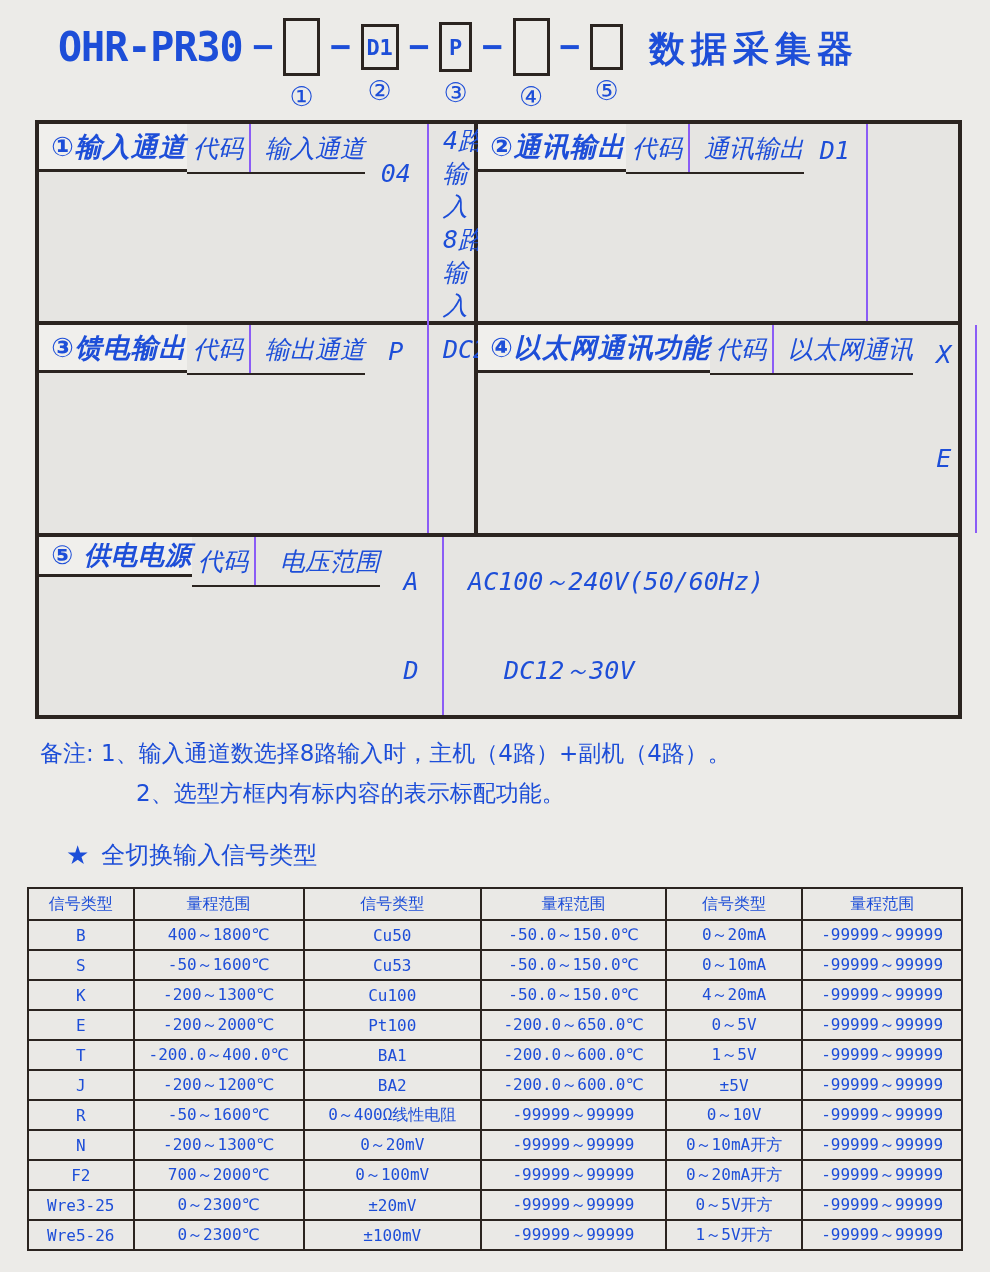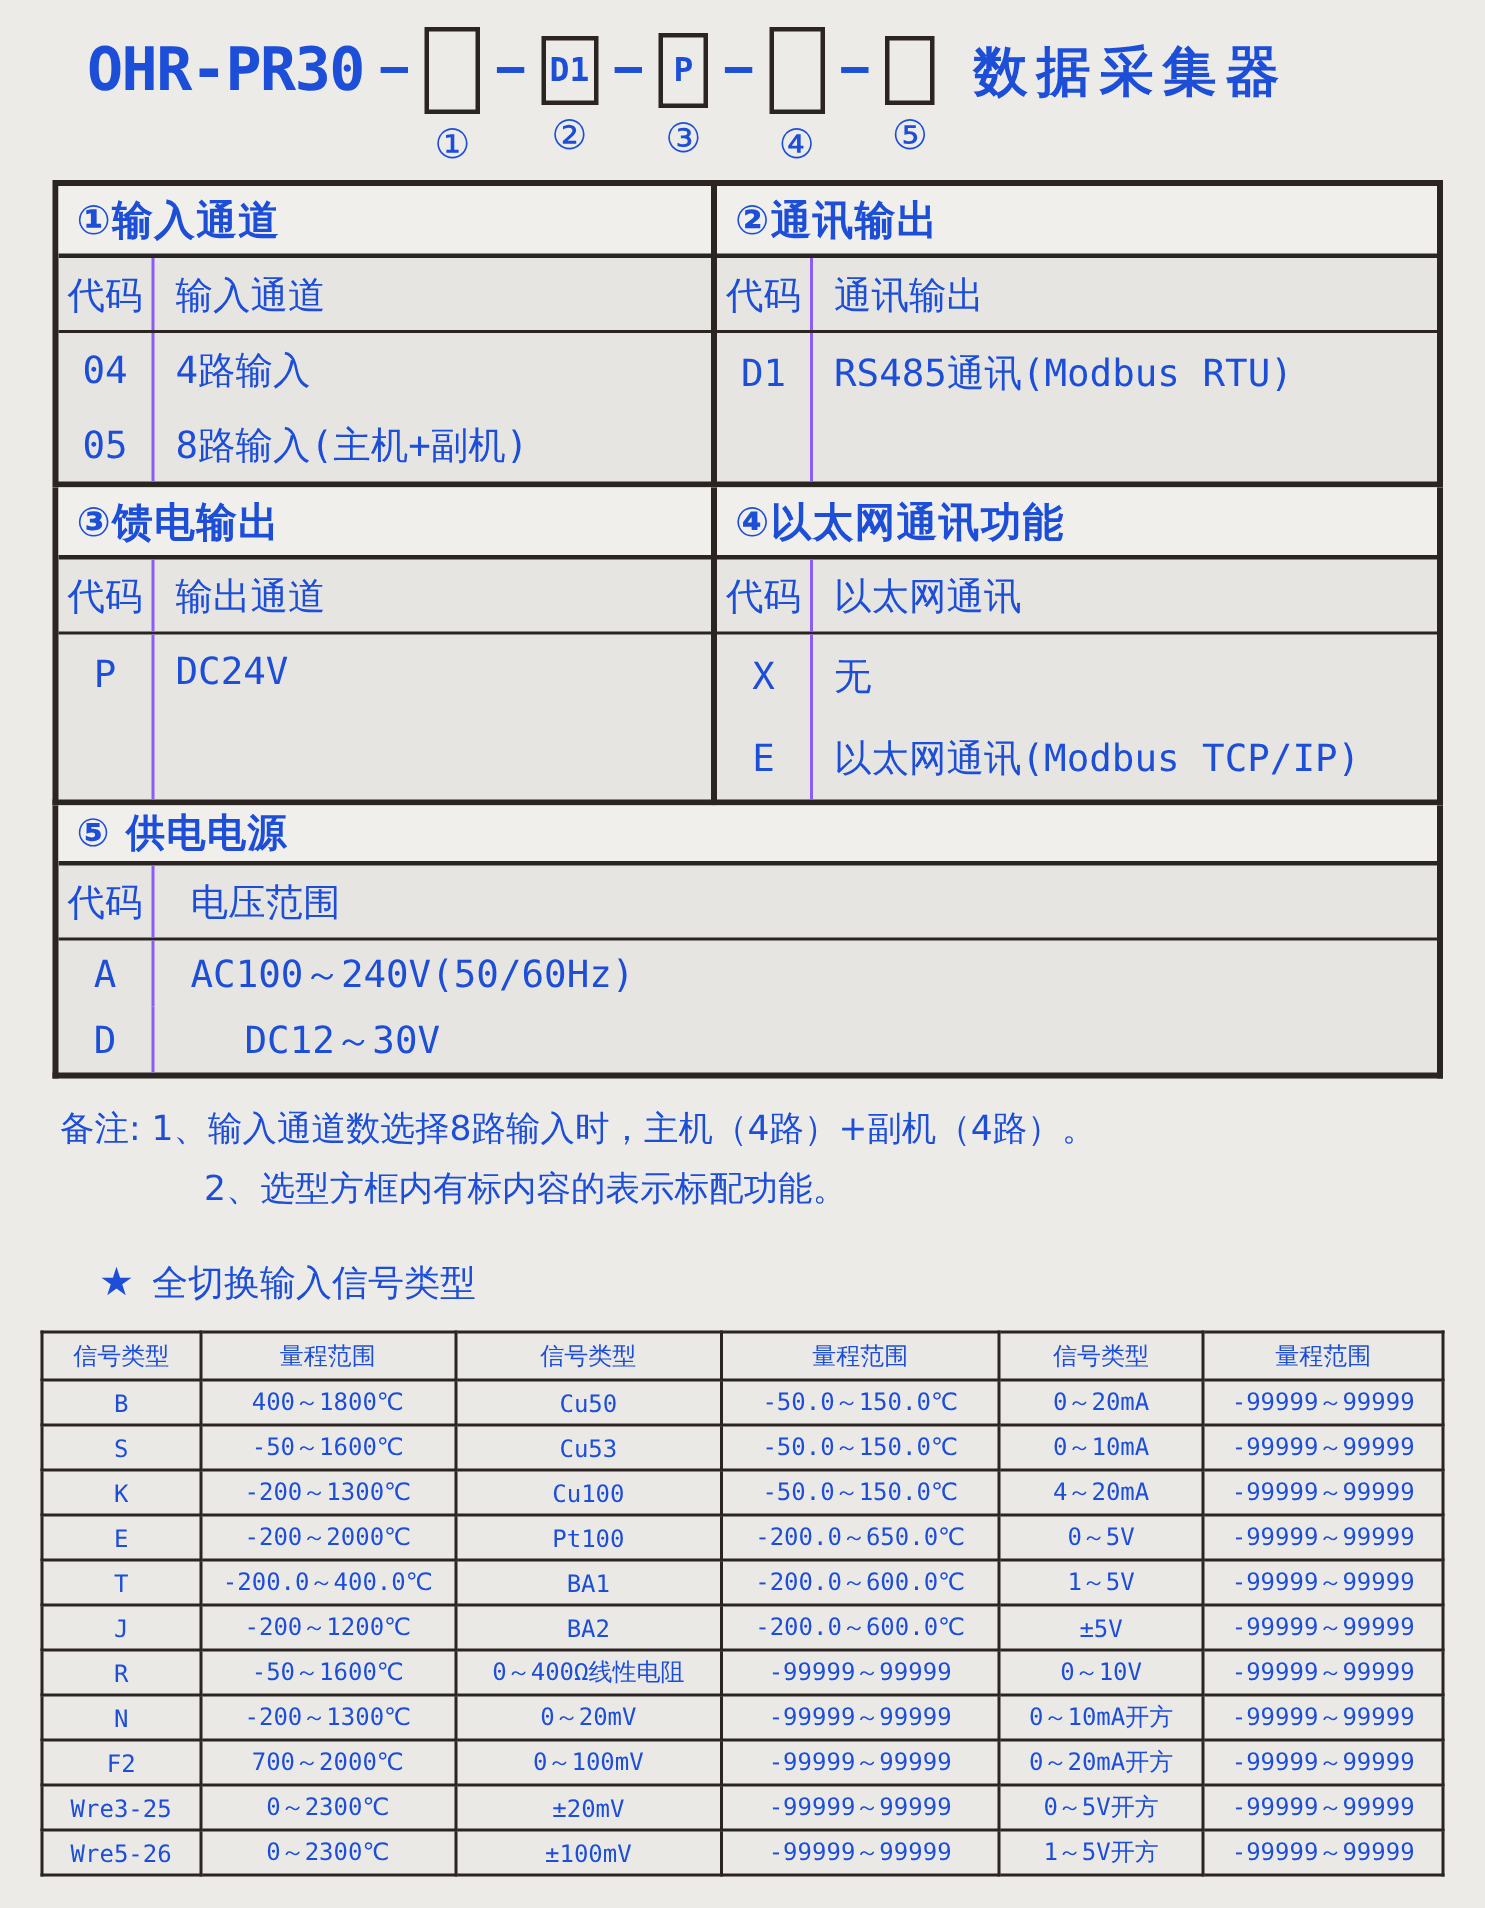--- a/index.html
+++ b/index.html
@@ -30,21 +30,21 @@
   .circ { font-size:27px; line-height:34px; margin-top:4px; font-family:"DejaVu Sans",sans-serif; }
   .suffix {
     font-size:36px; font-weight:bold; line-height:66px; margin-left:26px;
     letter-spacing:6px; font-family:"DejaVu Sans",sans-serif;
   }
   
   .sel-grid {
     margin:6px 0 0 35px; width:927px;
     display:grid; grid-template-columns:443px 484px; grid-template-rows:205px 212px 182px;
   }
-  .sel-table { display:flex; flex-direction:column; border:4px solid #2b2420; background:#e6e5e2; }
+  .sel-table { display:flex; flex-direction:row; border:4px solid #2b2420; background:#e6e5e2;font-style:italic; }
   .t2 { border-left:none; }
   .t3 { border-top:none; }
   .t4 { border-top:none; border-left:none; }
   .t5 { grid-column:1 / 3; border-top:none; }
   .sel-header {
     background:#f0efec; border-bottom:3px solid #2b2420;
     font-size:27px; font-weight:bold; padding-left:12px;
     display:flex; align-items:center; height:48px; flex:0 0 auto; letter-spacing:1px;
   }
   .t5 .sel-header { height:40px; font-size:26px; }
@@ -137,21 +137,20 @@
 
     <div class="sel-table t2">
       <div class="sel-header">②通讯输出</div>
       <div class="sel-colhead">
         <span class="code-cell">代码</span>
         <span class="value-cell">通讯输出</span>
       </div>
       <div class="sel-body">
         <div class="sel-row">
           <span class="code-cell" style="align-items:flex-start; padding-top:12px;">D1</span>
-          <span class="value-cell" style="align-items:flex-start; padding-top:10px;">RS485通讯(Modbus RTU)</span>
         </div>
       </div>
     </div>
 
     <div class="sel-table t3">
       <div class="sel-header">③馈电输出</div>
       <div class="sel-colhead">
         <span class="code-cell">代码</span>
         <span class="value-cell">输出通道</span>
       </div>

